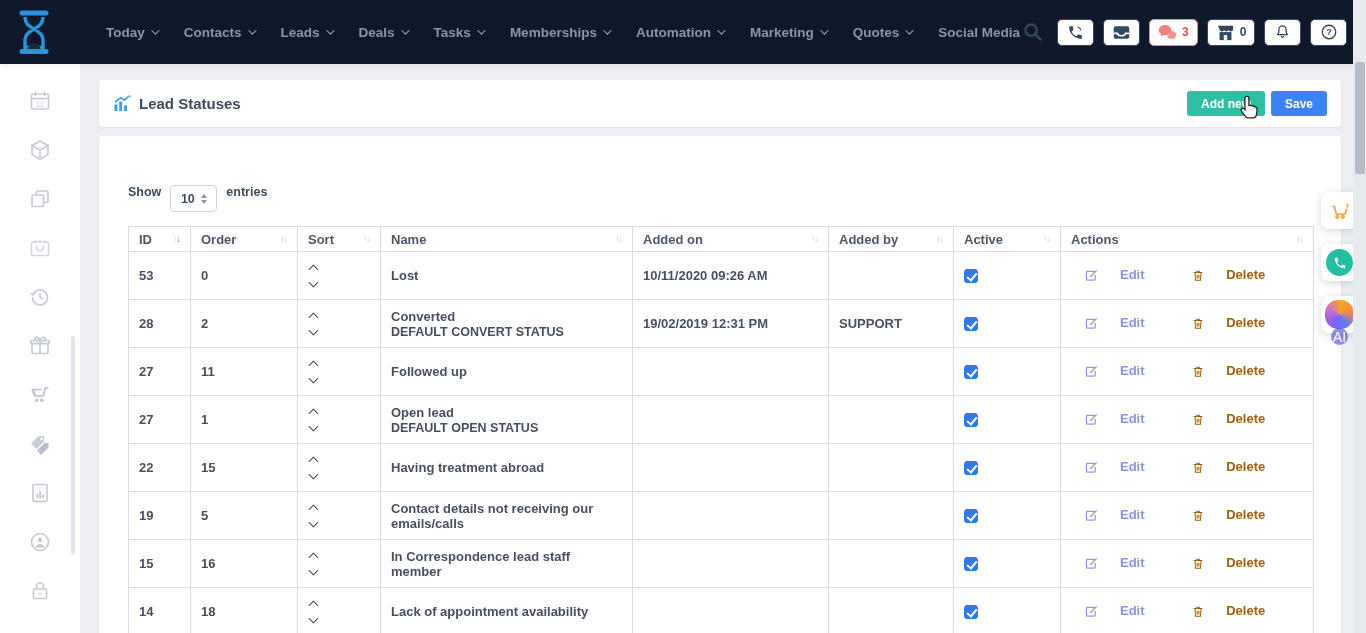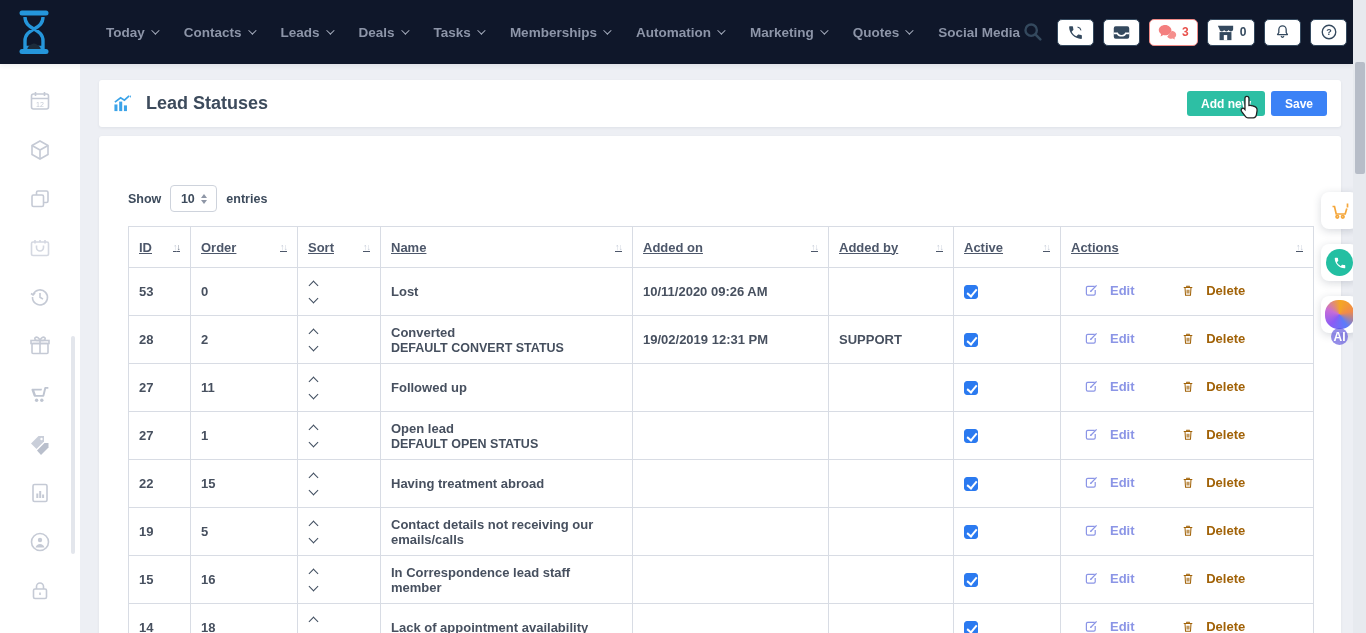--- a/index.html
+++ b/index.html
@@ -27,74 +27,74 @@
   
   .sidebar { position:absolute; top:64px; left:0; width:80px; bottom:0; background:#fff; z-index:10; padding-top:12px; }
   .side-item { width:80px; height:49px; display:flex; align-items:center; justify-content:center; cursor:pointer; }
   .side-scroll { position:absolute; top:272px; right:5px; width:4px; height:218px; background:#e3e6ec; border-radius:2px; }
 
   
   .content { position:absolute; top:64px; left:80px; width:1273px; bottom:0; padding:16px 12px 0 19px; }
 
   .title-card { background:#fff; border-radius:3px; height:47px; display:flex; align-items:center; padding:0 14px;
                 box-shadow:0 1px 3px rgba(40,50,70,.07); }
-  .title-card h1 { font-size:18px; font-weight:700; color:#3d4b5c; margin-left:14px; }
+  .title-card h1 { font-size:15px; font-weight:700; color:#3d4b5c; margin-left:7px; }
   .title-btns { margin-left:auto; display:flex; gap:6px; }
   .btn { border:none; border-radius:3px; height:25px; padding:0 14px; font-size:12px; font-weight:700; color:#fff;
          font-family:"Liberation Sans",sans-serif; cursor:pointer; }
   .btn-add { background:#2dbfa4; }
   .btn-save { background:#3b82f6; }
 
   .main-card { background:#fff; border-radius:3px; margin-top:9px; height:520px; box-shadow:0 1px 3px rgba(40,50,70,.07);
                padding:49px 28px 0 29px; }
 
-  .controls { display:flex; align-items:center; }
+  .controls { display:flex; align-items:flex-start; }
   .ctl-label { font-size:12.5px; font-weight:700; color:#3d4b5c; }
   .page-size { margin:0 9px; border:1px solid #ced3dc; border-radius:4px; height:27px; width:47px;
                display:flex; align-items:center; justify-content:center; gap:6px; cursor:pointer; font-size:12.5px; font-weight:700; }
   .spin { display:flex; flex-direction:column; gap:2px; }
   .spin i { width:0; height:0; border-left:3.5px solid transparent; border-right:3.5px solid transparent; display:block; }
   .spin .up { border-bottom:4px solid #8e96a6; }
   .spin .dn { border-top:4px solid #8e96a6; }
   .filter-wrap { margin-left:auto; display:flex; align-items:center; gap:9px; }
   .filter-input { width:130px; height:27px; border:1px solid #d5dae2; border-radius:3px; padding:0 8px; font-size:12.5px;
                   font-family:"Liberation Sans",sans-serif; color:#3d4b5c; outline:none; }
 
   
   table { border-collapse:collapse; table-layout:fixed; width:1185px; margin-top:14px; }
   th, td { border:1px solid #d8dce4; font-size:13px; text-align:left; vertical-align:middle; }
-  th { height:41px; padding:0 10px; font-weight:700; color:#4d576a; cursor:pointer;text-decoration:underline; }
+  th { height:25px; padding:0 10px; font-weight:700; color:#4d576a; cursor:pointer; }
   td { height:48px; padding:6px 10px; color:#47505f; font-weight:600; }
   .th-inner { display:flex; align-items:center; justify-content:space-between; }
   .sort-arrows { font-size:9px; color:#c6ccd8; letter-spacing:-1px; white-space:nowrap; }
   .sort-arrows .on { color:#6d7788; }
   .name-sub { font-size:12.5px; font-weight:700; color:#454f5e; margin-top:1px; }
   .name-sub:empty { display:none; }
   .sorter { display:flex; flex-direction:column; gap:6px; padding-left:2px; width:14px; }
   .caret { width:7px; height:7px; border-right:1.8px solid #3f4d5e; border-bottom:1.8px solid #3f4d5e; display:block; cursor:pointer; }
   .caret.up { transform:rotate(-135deg); }
   .caret.dn { transform:rotate(45deg); }
   td.c-active input { appearance:none; -webkit-appearance:none; width:14px; height:14px; border-radius:3px;
                       border:1.5px solid #9aa3b2; position:relative; cursor:pointer; vertical-align:middle; }
   td.c-active input:checked { background:#2b7af0; border-color:#2b7af0; }
   td.c-active input:checked::after { content:""; position:absolute; left:3.5px; top:0.5px; width:4px; height:8px;
                       border:solid #fff; border-width:0 2px 2px 0; transform:rotate(40deg); }
   td.c-actions { padding-left:24px; }
-  .action-link { display:inline-flex; align-items:center; gap:12px; font-size:13px; font-weight:700; text-decoration:none; cursor:pointer; }
+  .action-link { display:inline-flex; align-items:flex-end; gap:22px; font-size:13px; font-weight:700; text-decoration:none; cursor:pointer; }
   .action-link.edit { color:#8b95e6; margin-right:44px; }
   .action-link.del { color:#a16207; }
 
   
   .float-stack { position:absolute; right:8px; top:192px; display:flex; flex-direction:column; gap:15px; z-index:30; }
   .float-btn { width:37px; height:37px; background:#fff; border-radius:8px; box-shadow:0 2px 8px rgba(40,50,70,.18);
                display:flex; align-items:center; justify-content:center; cursor:pointer; }
   .phone-bubble { width:27px; height:27px; border-radius:50%; background:#23bfa2; display:flex; align-items:center; justify-content:center; }
   .ai-blob { width:29px; height:29px; border-radius:46%; background:conic-gradient(from 220deg,#8a5cf5,#c86dd7,#f5a623,#f08a4b,#5b7cfa,#8a5cf5);
              display:flex; align-items:center; justify-content:center; }
-  .ai-blob span { font-size:12px; font-weight:700; color:#fff; background:rgba(90,80,220,.65); border-radius:50%; width:17px; height:17px;
+  .ai-blob span { font-size:14px; font-weight:400; color:#fff; background:rgba(90,80,220,.65); border-radius:50%; width:17px; height:17px;
                   display:flex; align-items:center; justify-content:center;margin-top:44px; }
 
   
   .page-scrollbar { position:absolute; right:0; top:0; width:13px; height:633px; background:#e7eaef; z-index:40; }
   .page-scroll-thumb { position:absolute; top:62px; left:1.5px; width:10px; height:112px; background:#b7bdc8; border-radius:2px; }
 
   
   .cursor { position:absolute; left:1238px; top:95px; z-index:100; pointer-events:none; }
 
   svg { display:block; }

